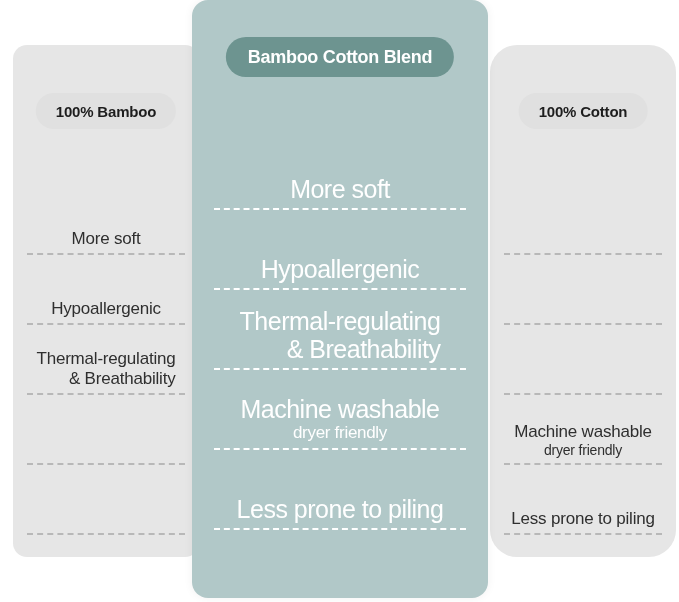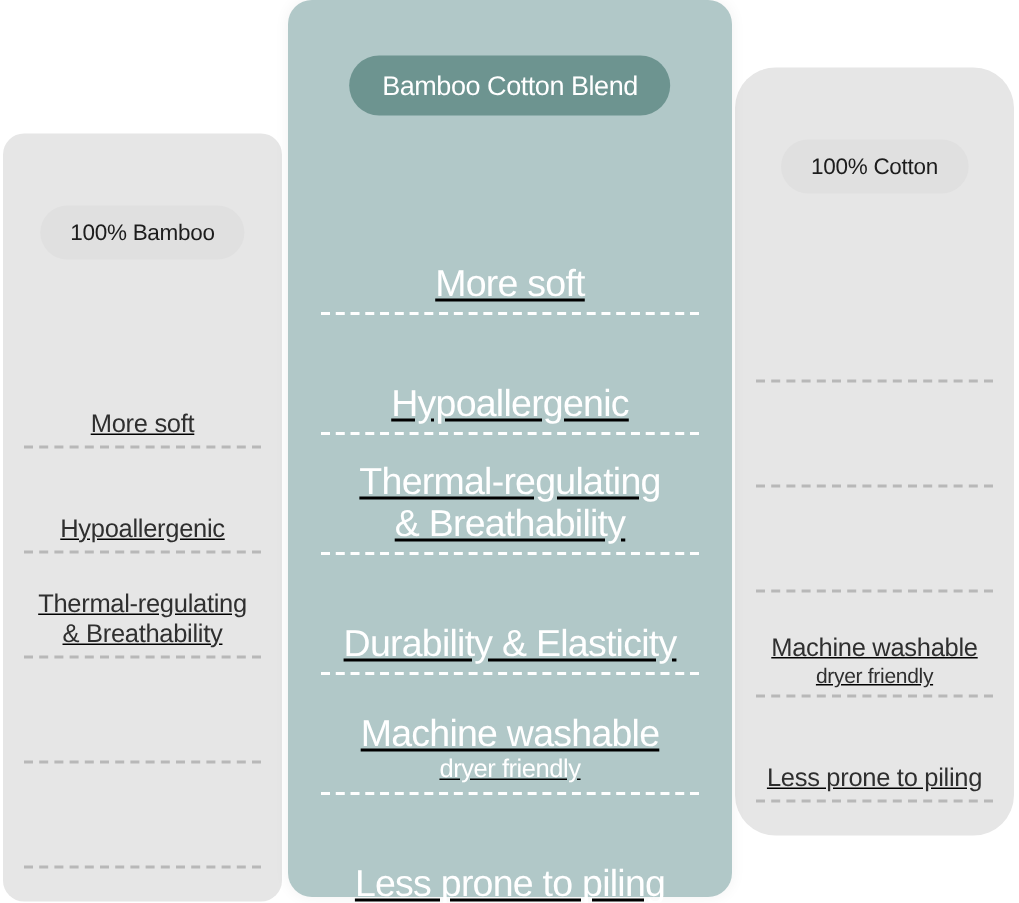--- a/index.html
+++ b/index.html
@@ -30,42 +30,42 @@
     border-radius: 14px;
   }
 
   .panel-side {
     background: #e6e6e6;
     top: 45px;
     height: 512px;
     width: 186px;
   }
 
-  .panel-left  { left: 2px; margin-top: 44px; }
+  .panel-left  { left: 13px; }
   .panel-right { left: 490px; border-radius: 27px; }
 
   .panel-center {
     background: #b1c8c8;
     left: 192px;
     top: 0px;
     width: 296px;
     height: 598px;
     border-radius: 16px;
     z-index: 3;
     box-shadow: 0 0 10px rgba(0,0,0,0.06);
   }
 
   
   .badge {
     position: absolute;
     box-sizing: border-box;
     display: flex;
     align-items: center;
     justify-content: center;
-    font-weight: normal;
+    font-weight: bold;
     border-radius: 999px;
     white-space: nowrap;
   }
 
   .badge-side {
     height: 36px;
     top: 48px;
     left: 50%;
     transform: translateX(-50%);
     background: #e0e0e0;
@@ -104,22 +104,21 @@
     top: 130px;
     padding: 0 22px;
   }
 
   .row {
     box-sizing: border-box;
     display: flex;
     flex-direction: column;
     align-items: center;
     justify-content: flex-end;
-    text-align: center;
-    text-decoration: underline;
+    text-align: right;
   }
 
   .row-side {
     height: 70px;
     border-bottom: 2px dashed #b8b8b8;
     padding-bottom: 4px;
   }
 
   .row-center {
     height: 80px;
@@ -212,23 +211,20 @@
       <div class="row row-center">
         <div class="row-text-center">More soft</div>
       </div>
       <div class="row row-center">
         <div class="row-text-center">Hypoallergenic</div>
       </div>
       <div class="row row-center">
         <div class="row-text-center">Thermal-regulating<br>&amp; Breathability</div>
       </div>
       <div class="row row-center">
-        <div class="row-text-center">Durability &amp; Elasticity</div>
-      </div>
-      <div class="row row-center">
         <div class="row-text-center">Machine washable</div>
         <div class="row-sub-center">dryer friendly</div>
       </div>
       <div class="row row-center">
         <div class="row-text-center">Less prone to piling</div>
       </div>
     </div>
   </div>
 
 </div>

